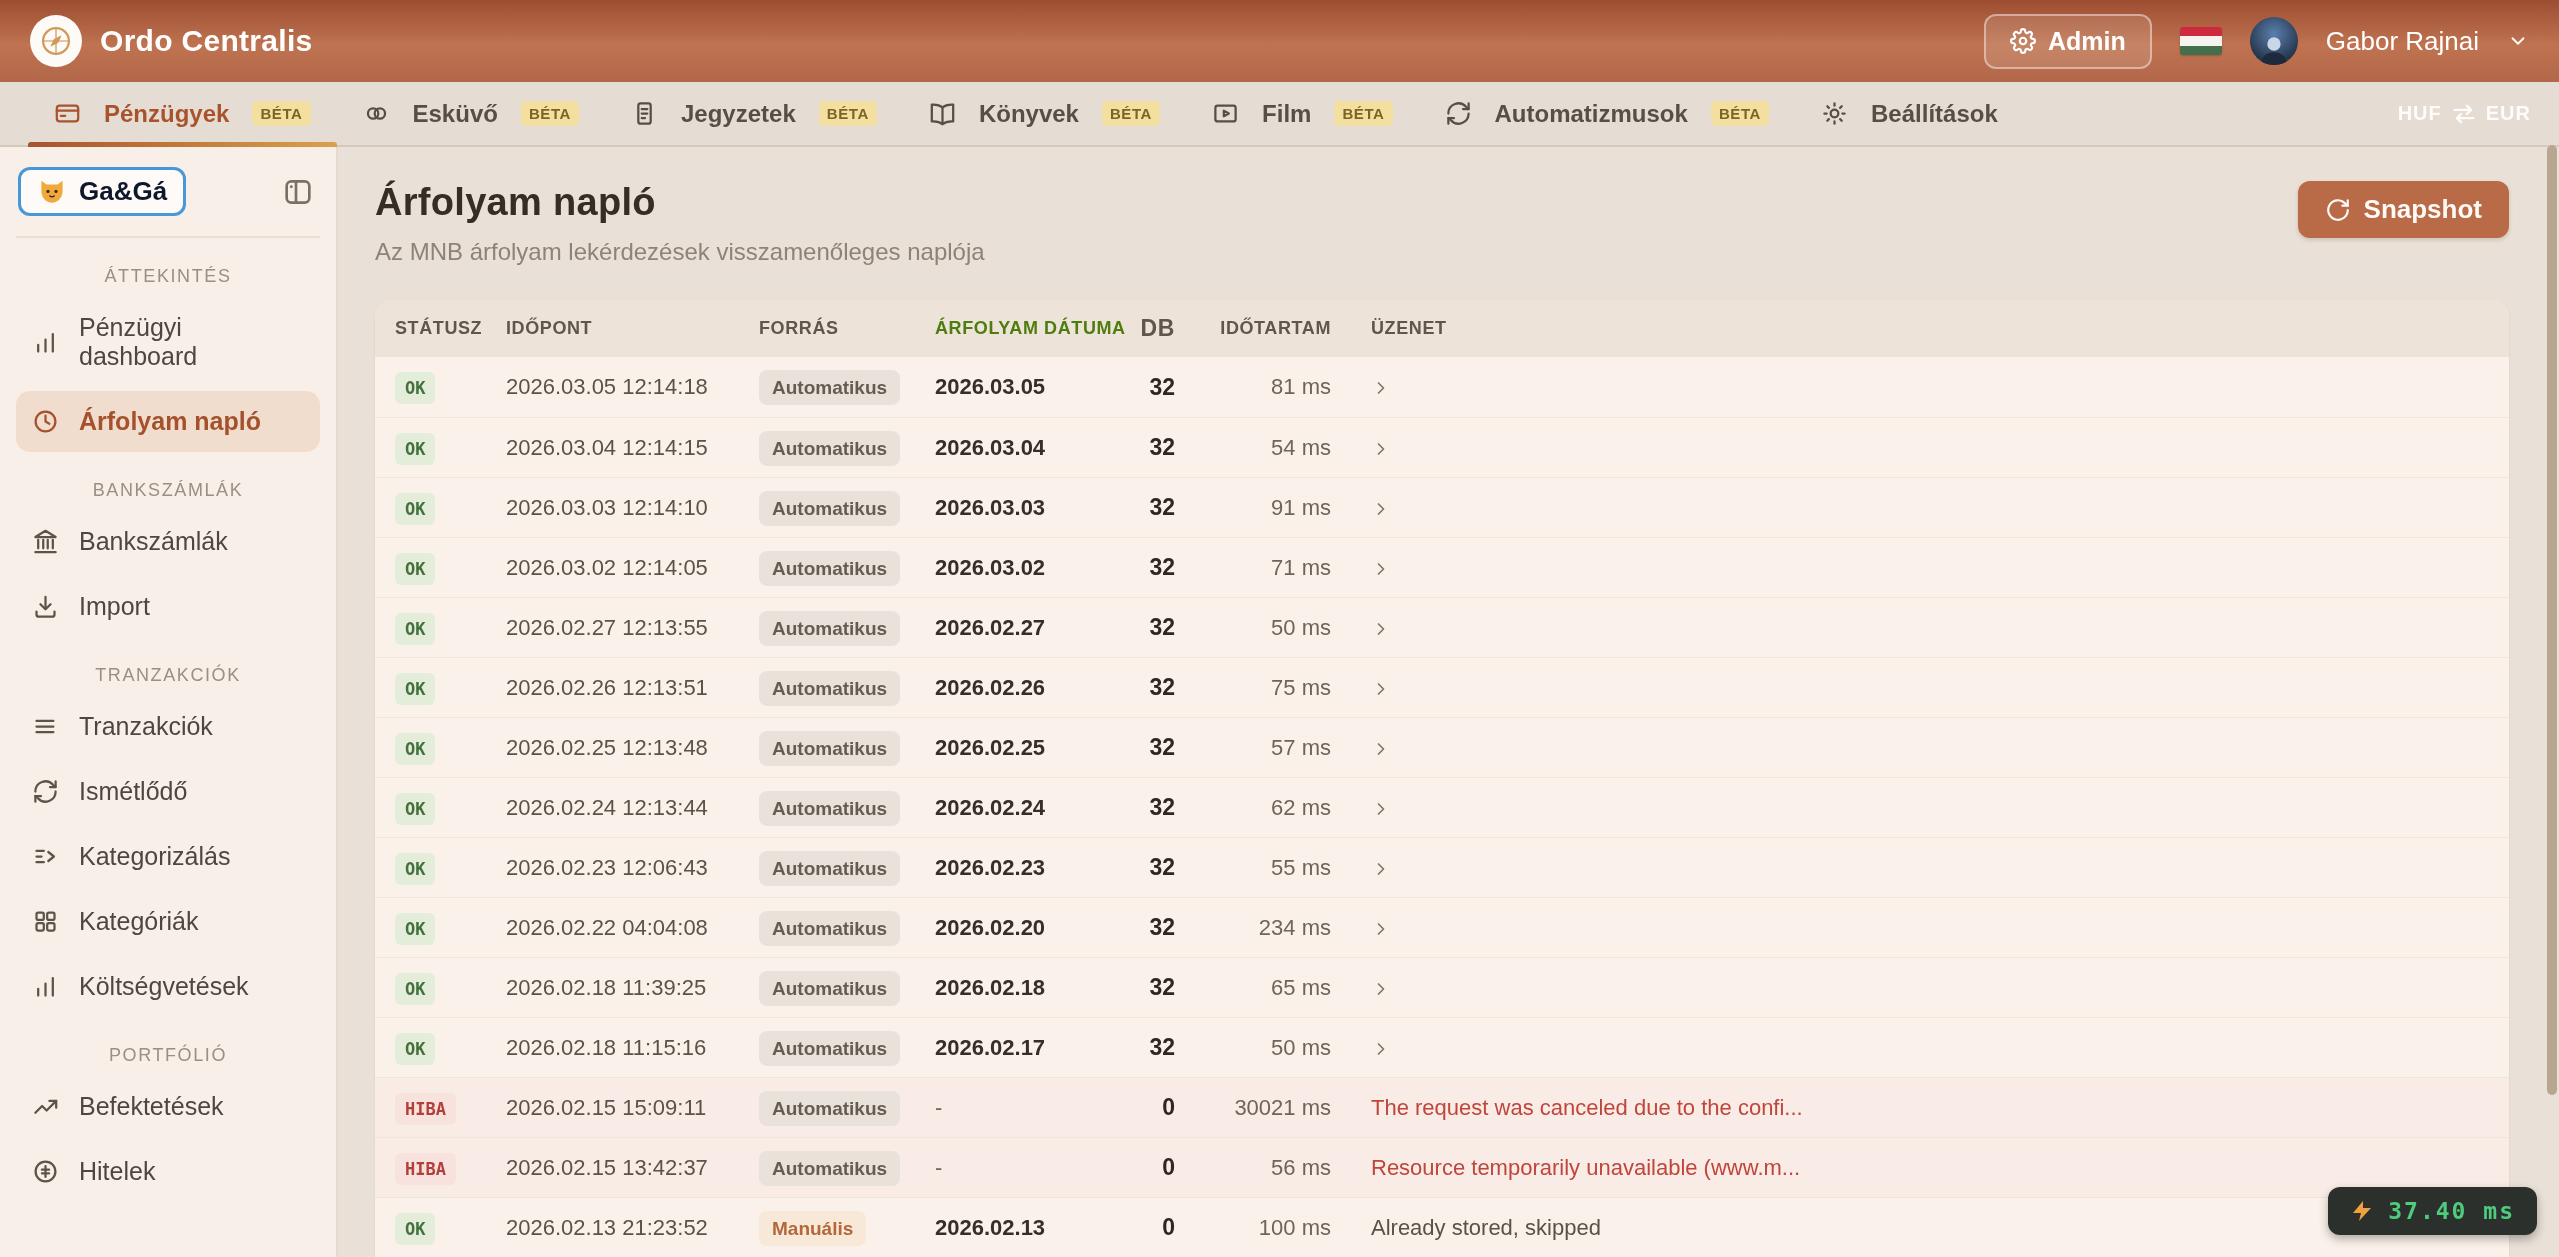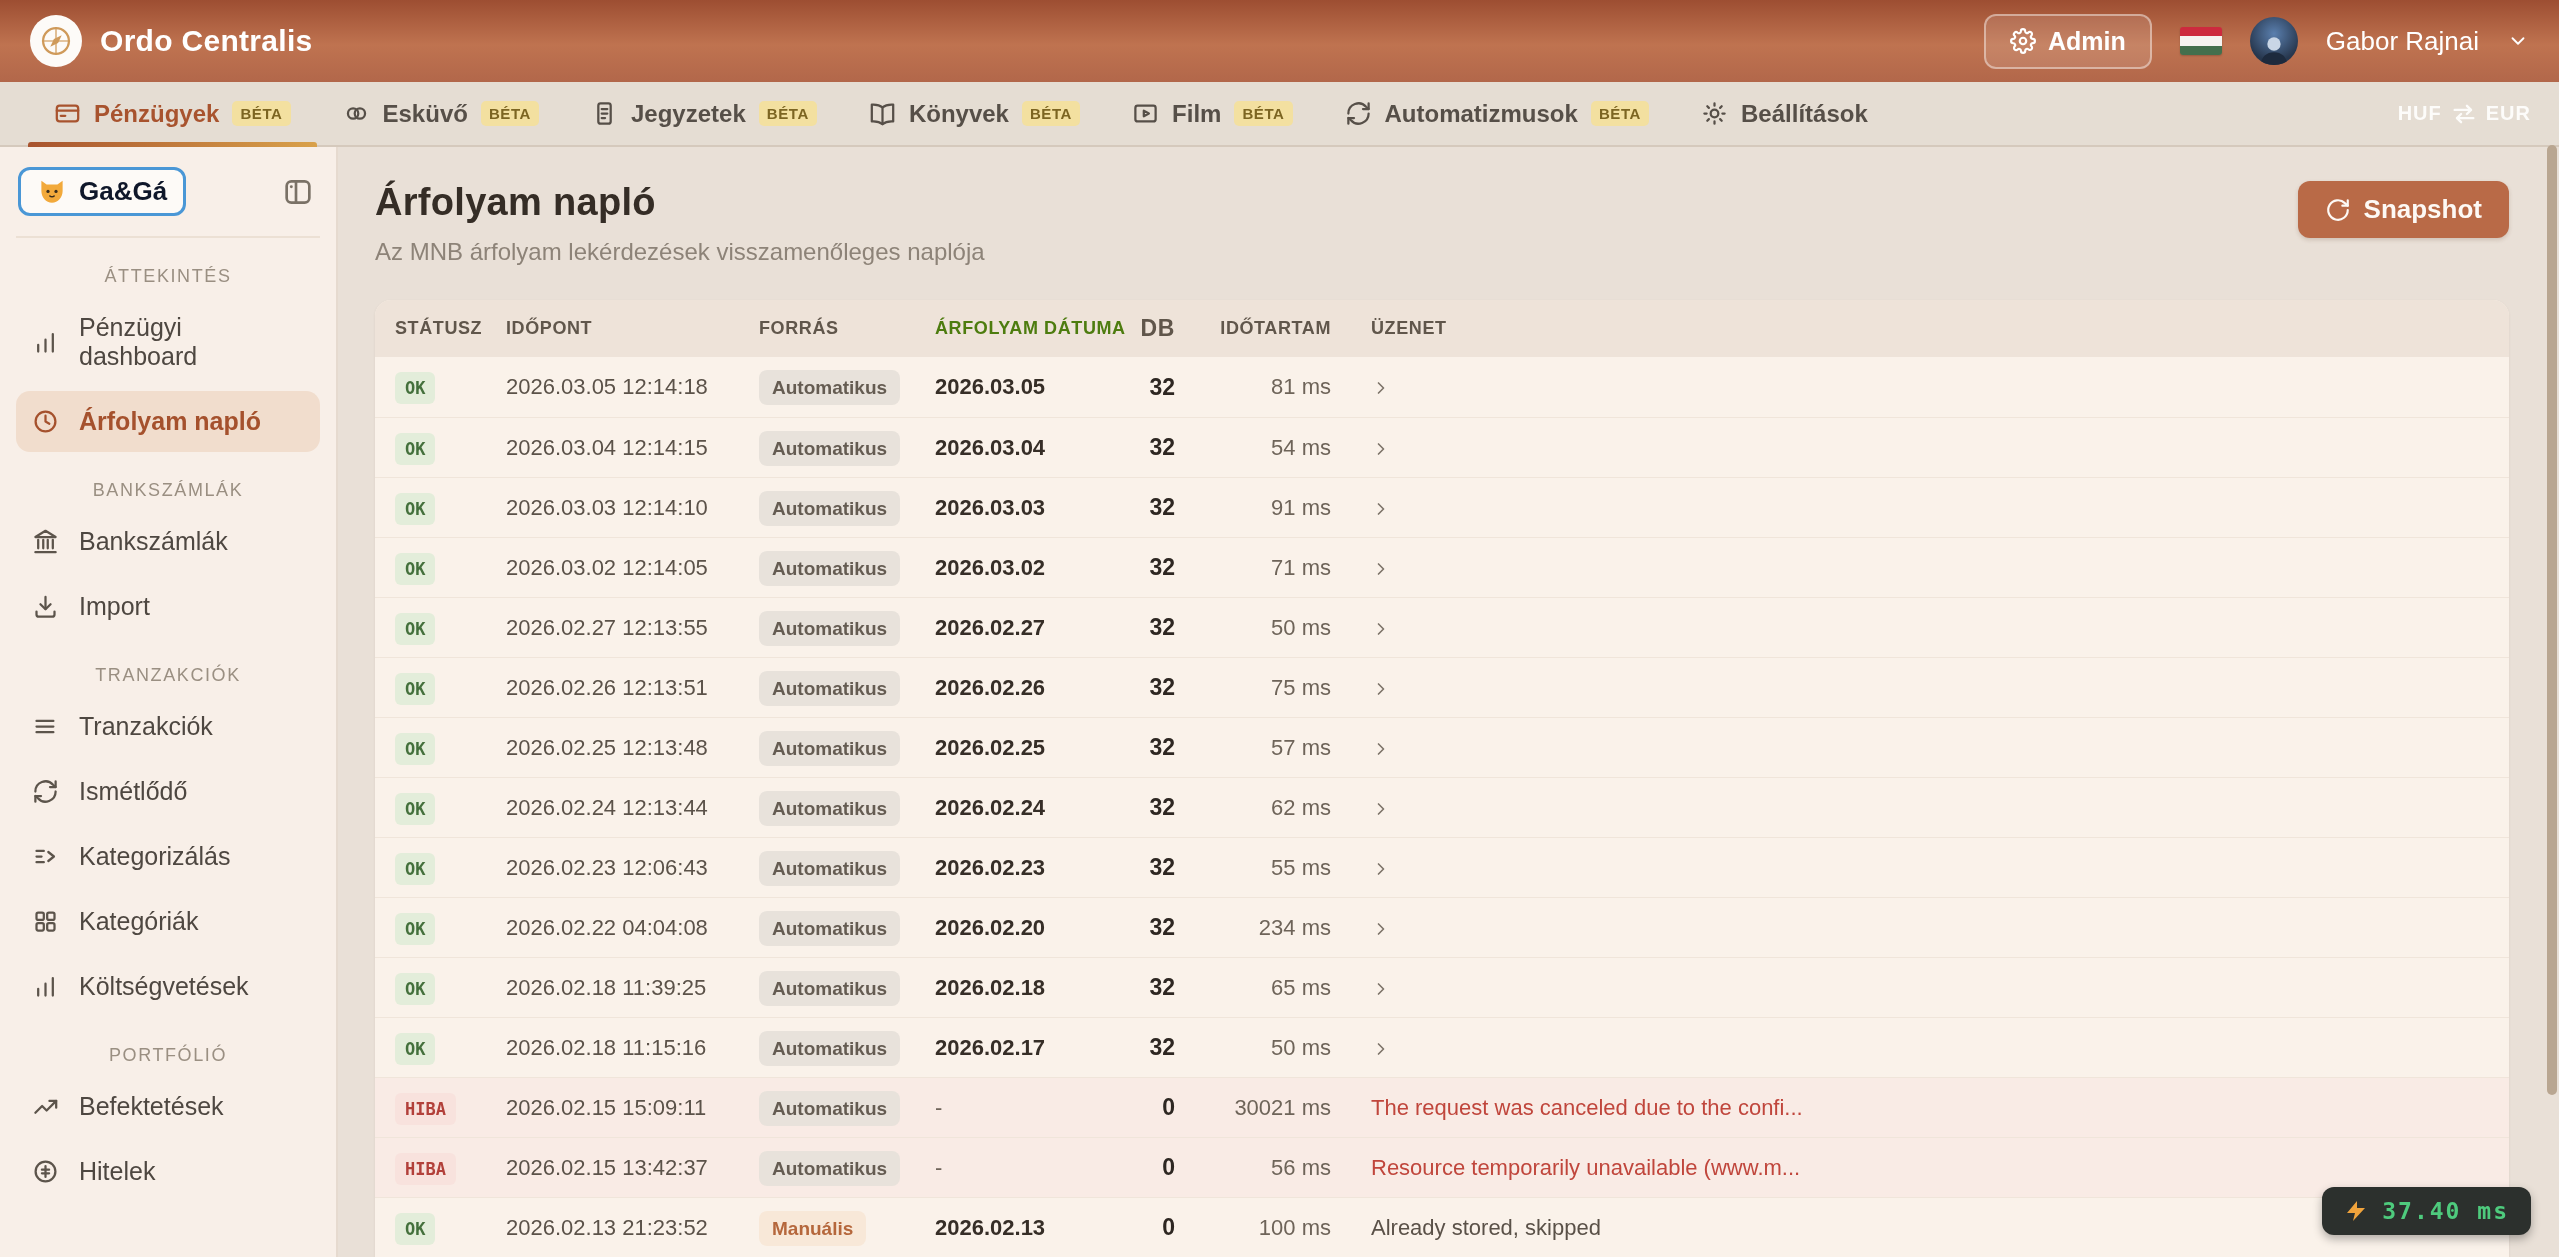--- a/index.html
+++ b/index.html
@@ -21,21 +21,21 @@
   .flag { width:42px; height:28px; border-radius:3px; overflow:hidden; display:flex; flex-direction:column; box-shadow:0 1px 2px rgba(0,0,0,.2); }
   .flag div { flex:1; }
   .flag .f-red { background:#cd2a3e; } .flag .f-white { background:#f5f3f0; } .flag .f-green { background:#436f4d; }
   .avatar { width:48px; height:48px; border-radius:50%; background:radial-gradient(circle at 50% 35%, #5a7fae 0%, #27374e 70%); position:relative; overflow:hidden; }
   .avatar svg { position:absolute; bottom:-4px; left:50%; transform:translateX(-50%); width:40px; height:40px; }
   .user-name { font-size:26px; font-weight:500; }
   .user-chevron svg { width:22px; height:22px; }
 
   
   .tabbar { height:65px; background:#e5ddd3; border-bottom:2px solid #d5c9bc; display:flex; align-items:stretch; padding:0 28px; }
-  .tab { position:relative; display:flex; align-items:center; gap:13px; padding:0 26px; cursor:pointer;
+  .tab { position:relative; display:flex; align-items:center; gap:23px; padding:0 26px; cursor:pointer;
     color:#564f48; font-size:24px; font-weight:700;justify-content:space-between; }
   .tab .tab-icon svg { width:27px; height:27px; }
   .tab-badge { background:#f3e0a0; color:#7c6522; font-size:15px; font-weight:700; letter-spacing:.6px;
     padding:4px 8px; border-radius:5px; }
   .tab.active { color:#a8532e; }
   .tab.active::after { content:""; position:absolute; left:0; right:0; bottom:-2px; height:5px;
     background:linear-gradient(90deg,#a8532e,#d9a14a); border-radius:3px 3px 0 0; }
   .currency-toggle { margin-left:auto; align-self:center; display:flex; align-items:center; gap:8px;
     color:#fdfcfa; font-weight:700; font-size:20px; letter-spacing:1px; cursor:pointer; }
   .currency-toggle svg { width:28px; height:28px; }
@@ -91,21 +91,21 @@
   .src-auto { background:#e8e2db; color:#655c52; }
   .src-man { background:#f8e8d8; color:#b5673c; }
   .c-date { font-weight:800; color:#362e27; }
   .c-date-empty { font-weight:400; color:#6e6459; }
   .c-db { font-weight:800; color:#2e2722; font-size:23px; }
   .c-dur { color:#6e6459; }
   .chev { color:#7d7469; display:inline-block; }
   .chev svg { width:20px; height:20px; display:inline-block; vertical-align:middle; }
 
   
-  .perf-badge { position:absolute; right:28px; bottom:22px; background:#2c302d; border-radius:12px;
+  .perf-badge { position:absolute; right:22px; bottom:22px; background:#2c302d; border-radius:12px;
     display:flex; align-items:center; gap:14px; padding:11px 22px; box-shadow:0 4px 10px rgba(0,0,0,.3); }
   .perf-badge svg { width:24px; height:24px; }
   .perf-text { font-family:"DejaVu Sans Mono","Liberation Mono",monospace; font-size:23px; font-weight:700;
     color:#4ecb7d; letter-spacing:2px; }
 
   
   .scrollbar-thumb { position:absolute; right:2px; top:145px; width:10px; height:950px; background:#b9a691; border-radius:5px; }
 </style>
 </head>
 <body>

